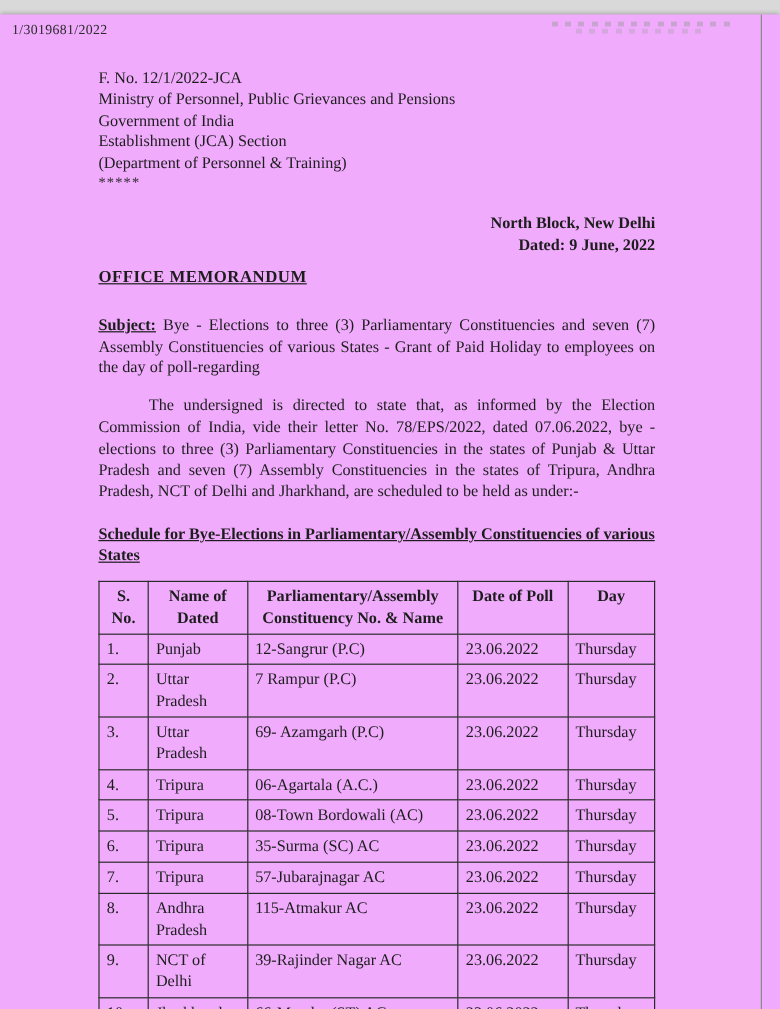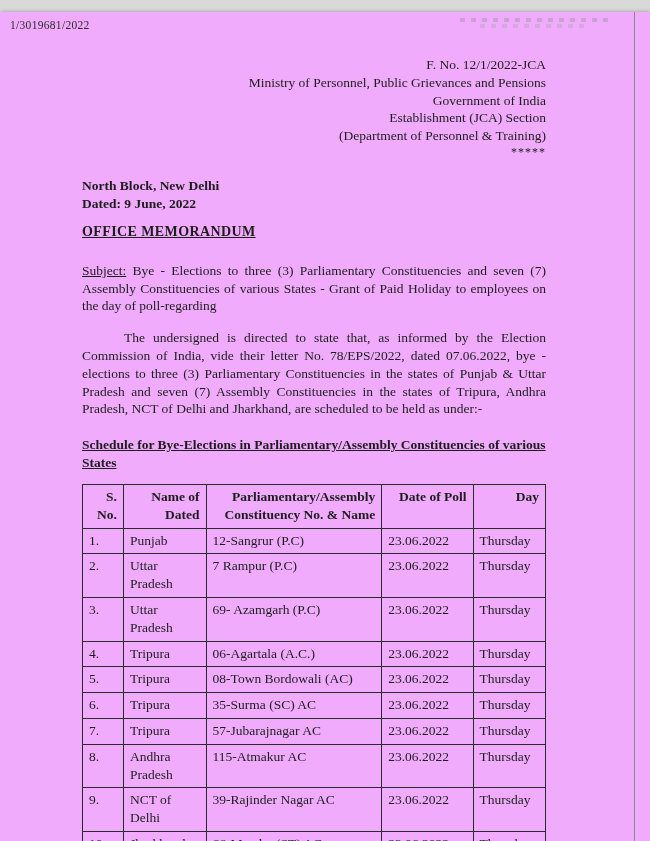--- a/index.html
+++ b/index.html
@@ -21,45 +21,45 @@
     position:absolute; top:6px; right:40px;
     width:150px; height:4px; opacity:.45;
     background:repeating-linear-gradient(90deg,#9a9a9a 0 5px, transparent 5px 11px);
   }
   .scan-smudge.second { top:12px; width:110px; right:60px; opacity:.3; }
   .ref-number {
     position:absolute; top:7px; left:10px;
     font-size:11.5px; letter-spacing:.3px; color:#2a2a2a;
   }
   .content { padding:30px 104px 0 82px; font-size:13.5px; line-height:1.32; }
-  .letterhead { text-align:right; margin-top:14px; }
+  .letterhead { text-align:left; margin-top:14px; }
   .letterhead div { margin:0; }
   .stars { letter-spacing:1px; font-size:12px; }
-  .place-date { text-align:left; font-weight:bold; margin-top:16px; line-height:1.35; }
+  .place-date { text-align:right; font-weight:bold; margin-top:16px; line-height:1.35; }
   .om-title {
     text-align:left; font-weight:bold; text-decoration:underline;
     letter-spacing:.4px; margin:10px 0 20px; font-size:14px;
   }
   .subject-para { text-align:justify; margin:0 0 14px; }
-  .subject-label { font-weight:normal; text-decoration:underline; }
+  .subject-label { font-weight:bold; text-decoration:underline; }
   .body-para { text-align:justify; text-indent:42px; margin:0 0 18px; }
   .schedule-heading {
     font-weight:bold; text-decoration:underline; margin:0 0 12px;
   }
   table.schedule {
     border-collapse:collapse; width:100%;
     font-size:13.5px;
   }
   table.schedule th, table.schedule td {
     border:1px solid #2b2b2b;
     padding:3px 6px 4px;
     vertical-align:top;
     text-align:left;
   }
-  table.schedule th { font-weight:bold; text-align:right; vertical-align:top; }
+  table.schedule th { font-weight:bold; text-align:center; vertical-align:top; }
   th.c-sno, td.col0 { width:36px; }
   th.c-state, td.col1 { width:84px; }
   th.c-const, td.col2 { width:182px; }
   th.c-date, td.col3 { width:96px; text-align:center; }
   th.c-day,  td.col4 { width:68px; text-align:center; }
   th.c-date, th.c-day { text-align:center; }
   td.col3, td.col4 { text-align:center; }
 </style>
 </head>
 <body>

